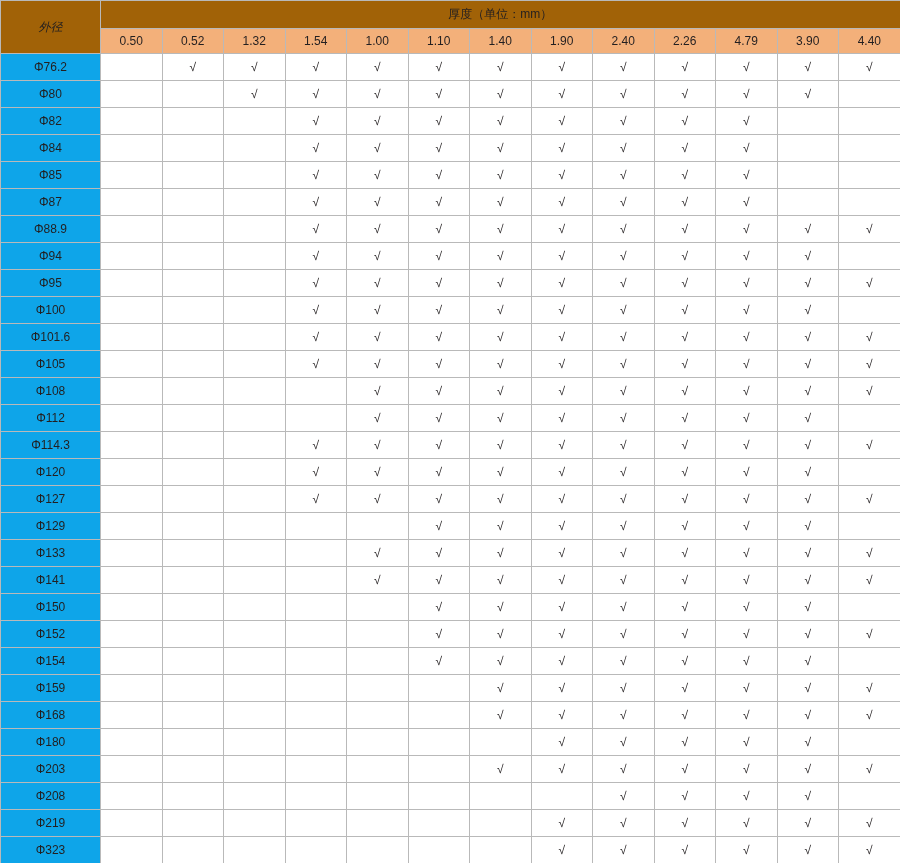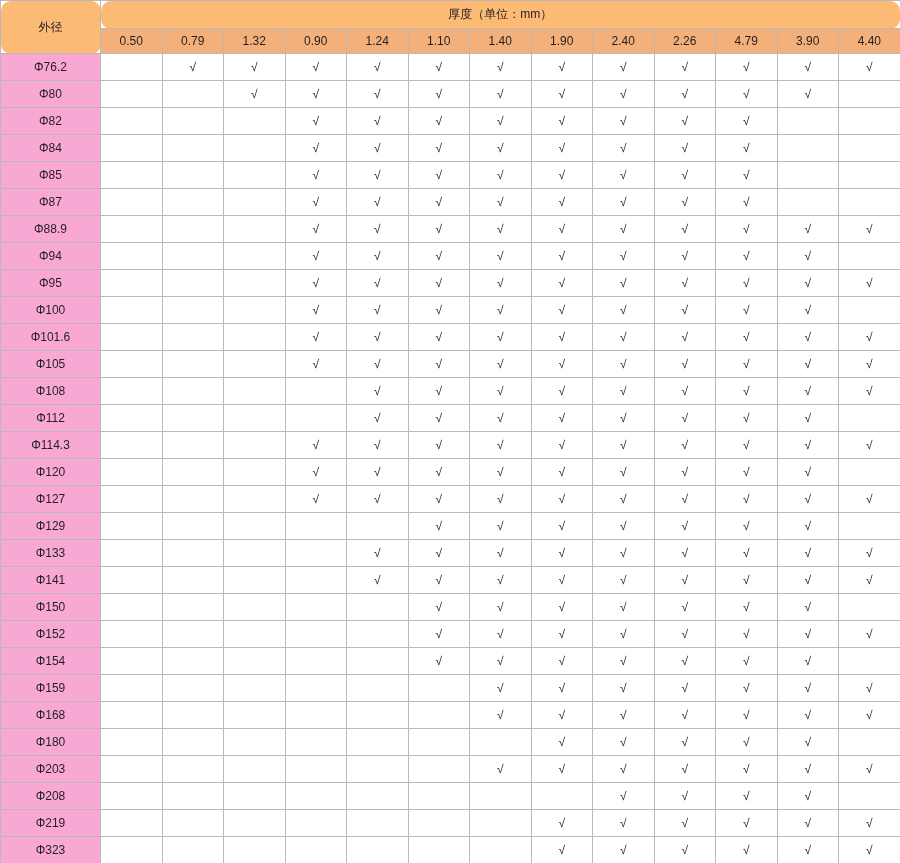--- a/index.html
+++ b/index.html
@@ -20,45 +20,45 @@
     border: 1px solid #b9b9b9;
     font-weight: normal;
     text-align: center;
     vertical-align: middle;
     font-size: 12px;
     color: #231f20;
     padding: 0;
   }
   
   tr.header-top th {
-    background: #fdba74;
+    background: #a16207;
     color: #231f20;
     height: 27px;
     font-size: 12.5px;
     border-color: #c9742f;
-    border-radius: 10px;
   }
   tr.header-sub th {
     background: #f3b07a;
     height: 24px;
     font-size: 11.5px;
     border-color: #c9742f;
     margin-top: 32px;
   }
   th.corner-cell {
     background: #f3b07a;
     border-color: #c9742f;
     font-size: 12.5px;
+    font-style: italic;
   }
   
   tbody tr {
     height: 27px;
   }
   tbody td.od-cell {
-    background: #f9a8d4;
+    background: #0ea5e9;
     font-size: 12px;
     color: #231f20;
     margin-left: 18px;
   }
   tbody td.mark-cell {
     background: #ffffff;
     font-size: 12.5px;
     color: #231f20;
   }
   .check {
@@ -88,24 +88,24 @@
       <col class="col-t">
     <col class="col-t">
   </colgroup>
   <thead>
     <tr class="header-top">
       <th rowspan="2" class="corner-cell">外径</th>
       <th colspan="13">厚度（单位：mm）</th>
     </tr>
     <tr class="header-sub">
         <th>0.50</th>
-        <th>0.79</th>
+        <th>0.52</th>
         <th>1.32</th>
-        <th>0.90</th>
-        <th>1.24</th>
+        <th>1.54</th>
+        <th>1.00</th>
         <th>1.10</th>
         <th>1.40</th>
         <th>1.90</th>
         <th>2.40</th>
         <th>2.26</th>
         <th>4.79</th>
         <th>3.90</th>
         <th>4.40</th>
       </tr>
   </thead>

